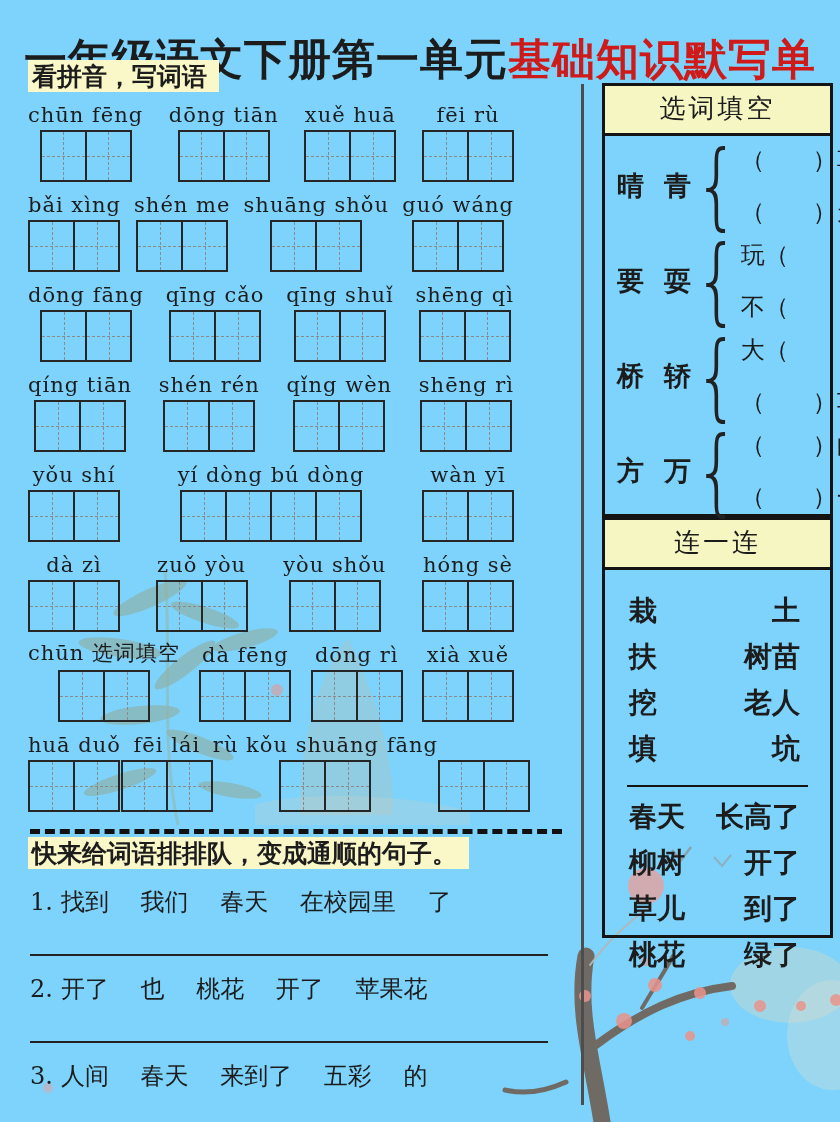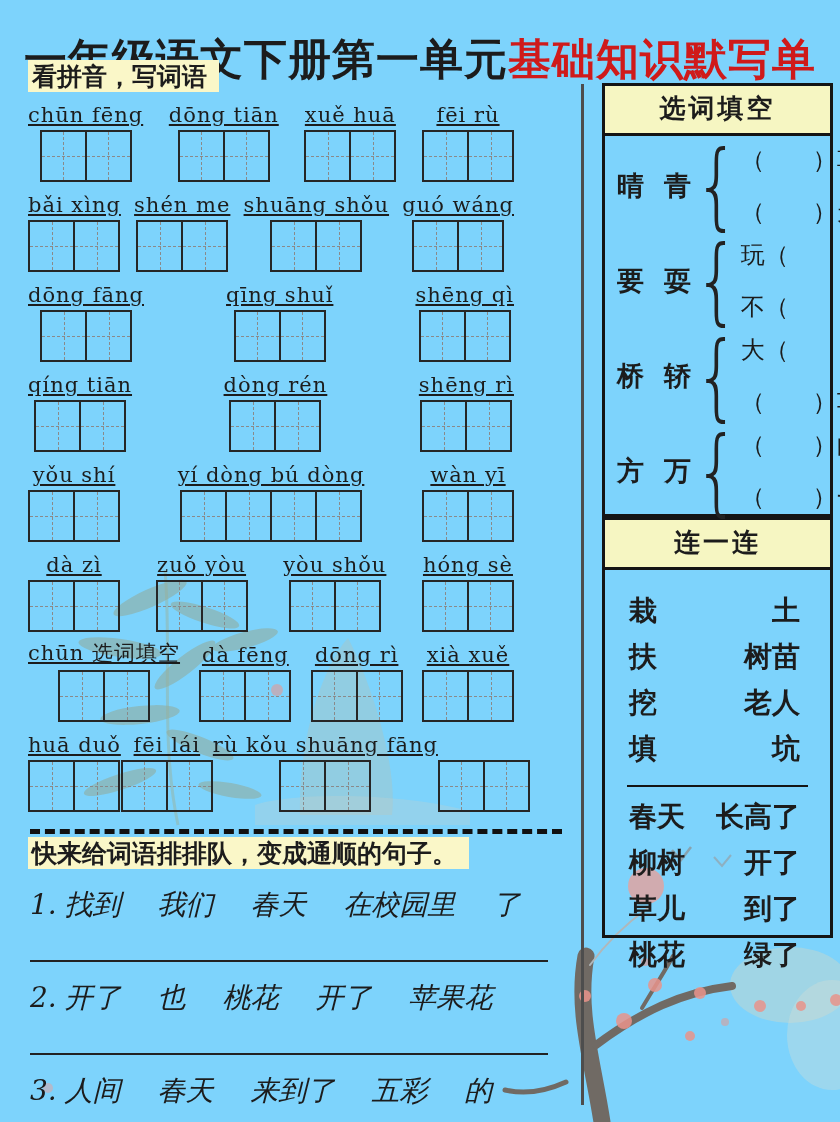--- a/index.html
+++ b/index.html
@@ -20,47 +20,47 @@
 
   
   .hl-label{
     display:inline-block;background:#faf7c8;
     font-size:25px;font-weight:700;padding:2px 12px 0 4px;line-height:1.2;
   }
 
   
   .left-col{position:absolute;left:28px;top:60px;width:545px;}
   .py-row{display:flex;justify-content:space-between;align-items:flex-end;width:486px;margin-top:6px;}
-  .py-item{display:flex;flex-direction:column;align-items:center;text-decoration:underline;}
+  .py-item{display:flex;flex-direction:column;align-items:center;}
   .py{
     font-size:21px;letter-spacing:1px;white-space:nowrap;height:29px;
     display:flex;align-items:flex-end;margin-bottom:3px;
   }
   .tzg{display:inline-flex;border:2.5px solid #262626;background:transparent;}
   .cell{position:relative;width:43px;height:48px;display:block;}
   .cell + .cell{border-left:2px solid #262626;}
   .cell::before{content:"";position:absolute;top:0;bottom:0;left:50%;border-left:1px dashed #8a8a8a;}
   .cell::after{content:"";position:absolute;left:0;right:0;top:50%;border-top:1px dashed #8a8a8a;}
 
   .dashed-sep{width:532px;border-top:5px dashed #111;margin:17px 0 0 2px;}
 
   .sent-label{margin-top:3px;}
-  .sentence{font-size:28px;font-weight:500;margin:17px 0 0 2px;white-space:nowrap;font-style:italic;}
+  .sentence{font-size:24px;font-weight:500;margin:17px 0 0 2px;white-space:nowrap;}
   .sentence .num{margin-right:8px;}
   .answer-line{width:518px;border-bottom:2px solid #222;height:36px;margin-left:2px;}
 
   
   .v-divider{position:absolute;left:581px;top:84px;width:3px;height:1021px;background:#4d4d4d;}
 
   
   .right-col{position:absolute;left:602px;top:83px;width:231px;}
   .box{border:3px solid #141414;box-sizing:border-box;background:transparent;}
   .box-header{
     background:#f6f6c2;border-bottom:3px solid #141414;text-align:center;
-    font-size:26px;font-weight:700;letter-spacing:3px;padding:5px 11px 7px;
+    font-size:26px;font-weight:400;letter-spacing:3px;padding:5px 11px 7px;
   }
   .fb-box{height:434px;}
   .fb-body{display:flex;flex-direction:column;justify-content:space-around;height:385px;padding:2px 4px;box-sizing:border-box;}
   .fb-item{display:flex;align-items:center;}
   .fb-words{width:74px;display:flex;justify-content:space-between;font-size:27px;font-weight:600;margin-left:8px;flex:none;}
   .fb-brace{
     font-size:72px;font-weight:100;line-height:1;transform:scaleY(1.3);
     margin:0 1px 0 3px;font-family:"DejaVu Sans","Liberation Sans",sans-serif;color:#222;flex:none;
   }
   .fb-lines{display:flex;flex-direction:column;gap:20px;font-size:24px;font-weight:500;white-space:nowrap;}
@@ -198,20 +198,27 @@
 
       <div class="py-row">
         <div class="py-item">
             <div class="py">dōng fāng</div>
             <div class="tzg">
               <i class="cell"></i>
               <i class="cell"></i>
             </div>
           </div>
         <div class="py-item">
+            <div class="py">qīng cǎo</div>
+            <div class="tzg">
+              <i class="cell"></i>
+              <i class="cell"></i>
+            </div>
+          </div>
+        <div class="py-item">
             <div class="py">qīng shuǐ</div>
             <div class="tzg">
               <i class="cell"></i>
               <i class="cell"></i>
             </div>
           </div>
         <div class="py-item">
             <div class="py">shēng qì</div>
             <div class="tzg">
               <i class="cell"></i>
@@ -222,21 +229,28 @@
 
       <div class="py-row">
         <div class="py-item">
             <div class="py">qíng tiān</div>
             <div class="tzg">
               <i class="cell"></i>
               <i class="cell"></i>
             </div>
           </div>
         <div class="py-item">
-            <div class="py">dòng rén</div>
+            <div class="py">shén rén</div>
+            <div class="tzg">
+              <i class="cell"></i>
+              <i class="cell"></i>
+            </div>
+          </div>
+        <div class="py-item">
+            <div class="py">qǐng wèn</div>
             <div class="tzg">
               <i class="cell"></i>
               <i class="cell"></i>
             </div>
           </div>
         <div class="py-item">
             <div class="py">shēng rì</div>
             <div class="tzg">
               <i class="cell"></i>
               <i class="cell"></i>

